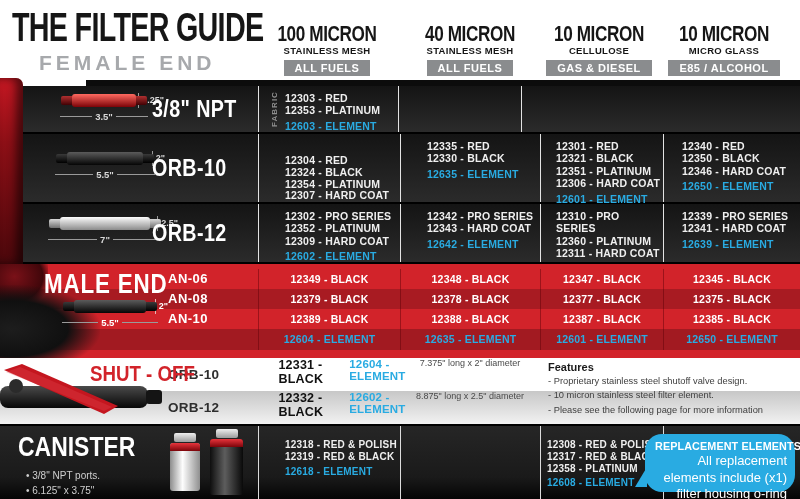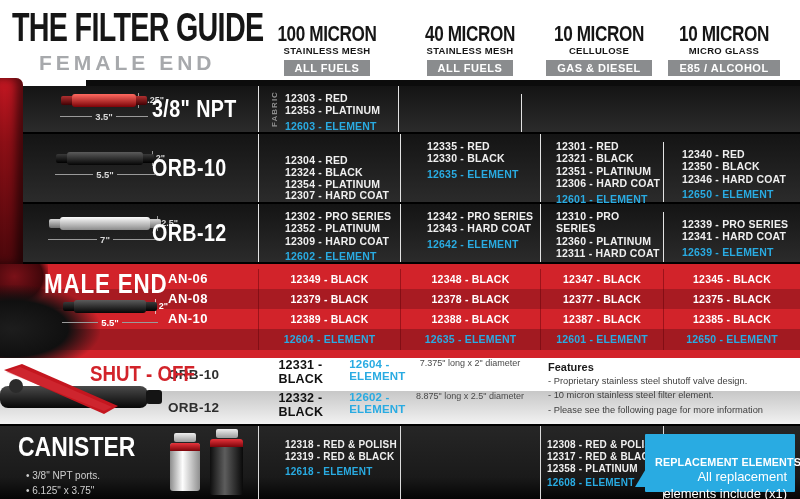--- a/index.html
+++ b/index.html
@@ -25,21 +25,21 @@
   .sec{position:absolute;left:0;width:800px;}
   .dark{background:linear-gradient(180deg,#141414,#2b2b2b);border-bottom:2px solid #000;}
   .cells{display:flex;height:100%;}
   .cl{width:258px;position:relative;}
   .c1{width:142px;}
   .c2{width:140px;}
   .c3{width:123px;}
   .c4{width:137px;}
   .dcell{position:relative;border-left:1px solid #e3e3e3;padding:6px 2px 2px 26px;}
   .dcell.c3{padding-left:15px;}
-  .dcell.c4{padding-left:18px;margin-top:8px;}
+  .dcell.c4{padding-left:18px;}
   .parts{white-space:pre-line;font-weight:bold;font-size:10.5px;line-height:1.18;color:#efefef;letter-spacing:.2px;}
   .elems{white-space:pre-line;font-weight:bold;font-size:10.5px;line-height:1.18;color:#29ABE2;margin-top:3px;letter-spacing:.2px;}
   .rname{position:absolute;left:152px;top:50%;transform:translateY(-50%) scaleX(.82);transform-origin:left center;
          font-weight:bold;font-size:24px;color:#fff;white-space:nowrap;letter-spacing:.5px;}
   .fabric{position:absolute;left:-2px;top:50%;transform:translateY(-50%) rotate(-90deg);
           font-size:8px;font-weight:bold;color:#8f8f8f;letter-spacing:1px;}
 
   
   .pimg{position:absolute;}
   .fil{position:relative;height:13px;border-radius:3px;margin:0 12px;}
@@ -110,22 +110,22 @@
   .ccell.c3{padding-left:6px;}
   .ccell .parts,.ccell .elems{font-size:10px;}
   #canimgs{position:absolute;left:166px;top:3px;width:92px;height:70px;z-index:2;}
   .bracket{position:absolute;width:22px;height:9px;background:linear-gradient(#efefef,#9b9b9b);border-radius:2px;}
   .canb{position:absolute;border-radius:3px;}
   .canb::before{content:"";position:absolute;left:0;right:0;top:0;height:8px;border-radius:3px 3px 0 0;
                 background:linear-gradient(#e8343c,#7c040a);}
   .canb.silver{left:4px;top:14px;width:30px;height:48px;background:linear-gradient(90deg,#8d8d8d,#fdfdfd 42%,#8f8f8f);}
   .canb.black{left:44px;top:10px;width:33px;height:56px;background:linear-gradient(90deg,#0e0e0e,#5d5d5d 45%,#090909);}
 
-  #repbox{position:absolute;left:645px;top:8px;width:150px;height:58px;background:#29ABE2;border-radius:1px;
-          padding:22px 8px 4px 10px;z-index:5;color:#fff;}
+  #repbox{position:absolute;left:645px;top:8px;width:150px;height:58px;background:#29ABE2;border-radius:17px;
+          padding:6px 8px 4px 10px;z-index:5;color:#fff;}
   #repbox .rtitle{font-weight:bold;font-size:10.8px;letter-spacing:.1px;white-space:nowrap;}
   #repbox .rbody{font-size:13px;line-height:1.28;margin-top:1px;text-align:right;}
   #repbox .tail{position:absolute;left:-10px;bottom:5px;width:12px;height:20px;background:#29ABE2;
                 clip-path:polygon(100% 0,100% 100%,0 100%);}
 </style>
 </head>
 <body>
 
 <div id="page">
 

